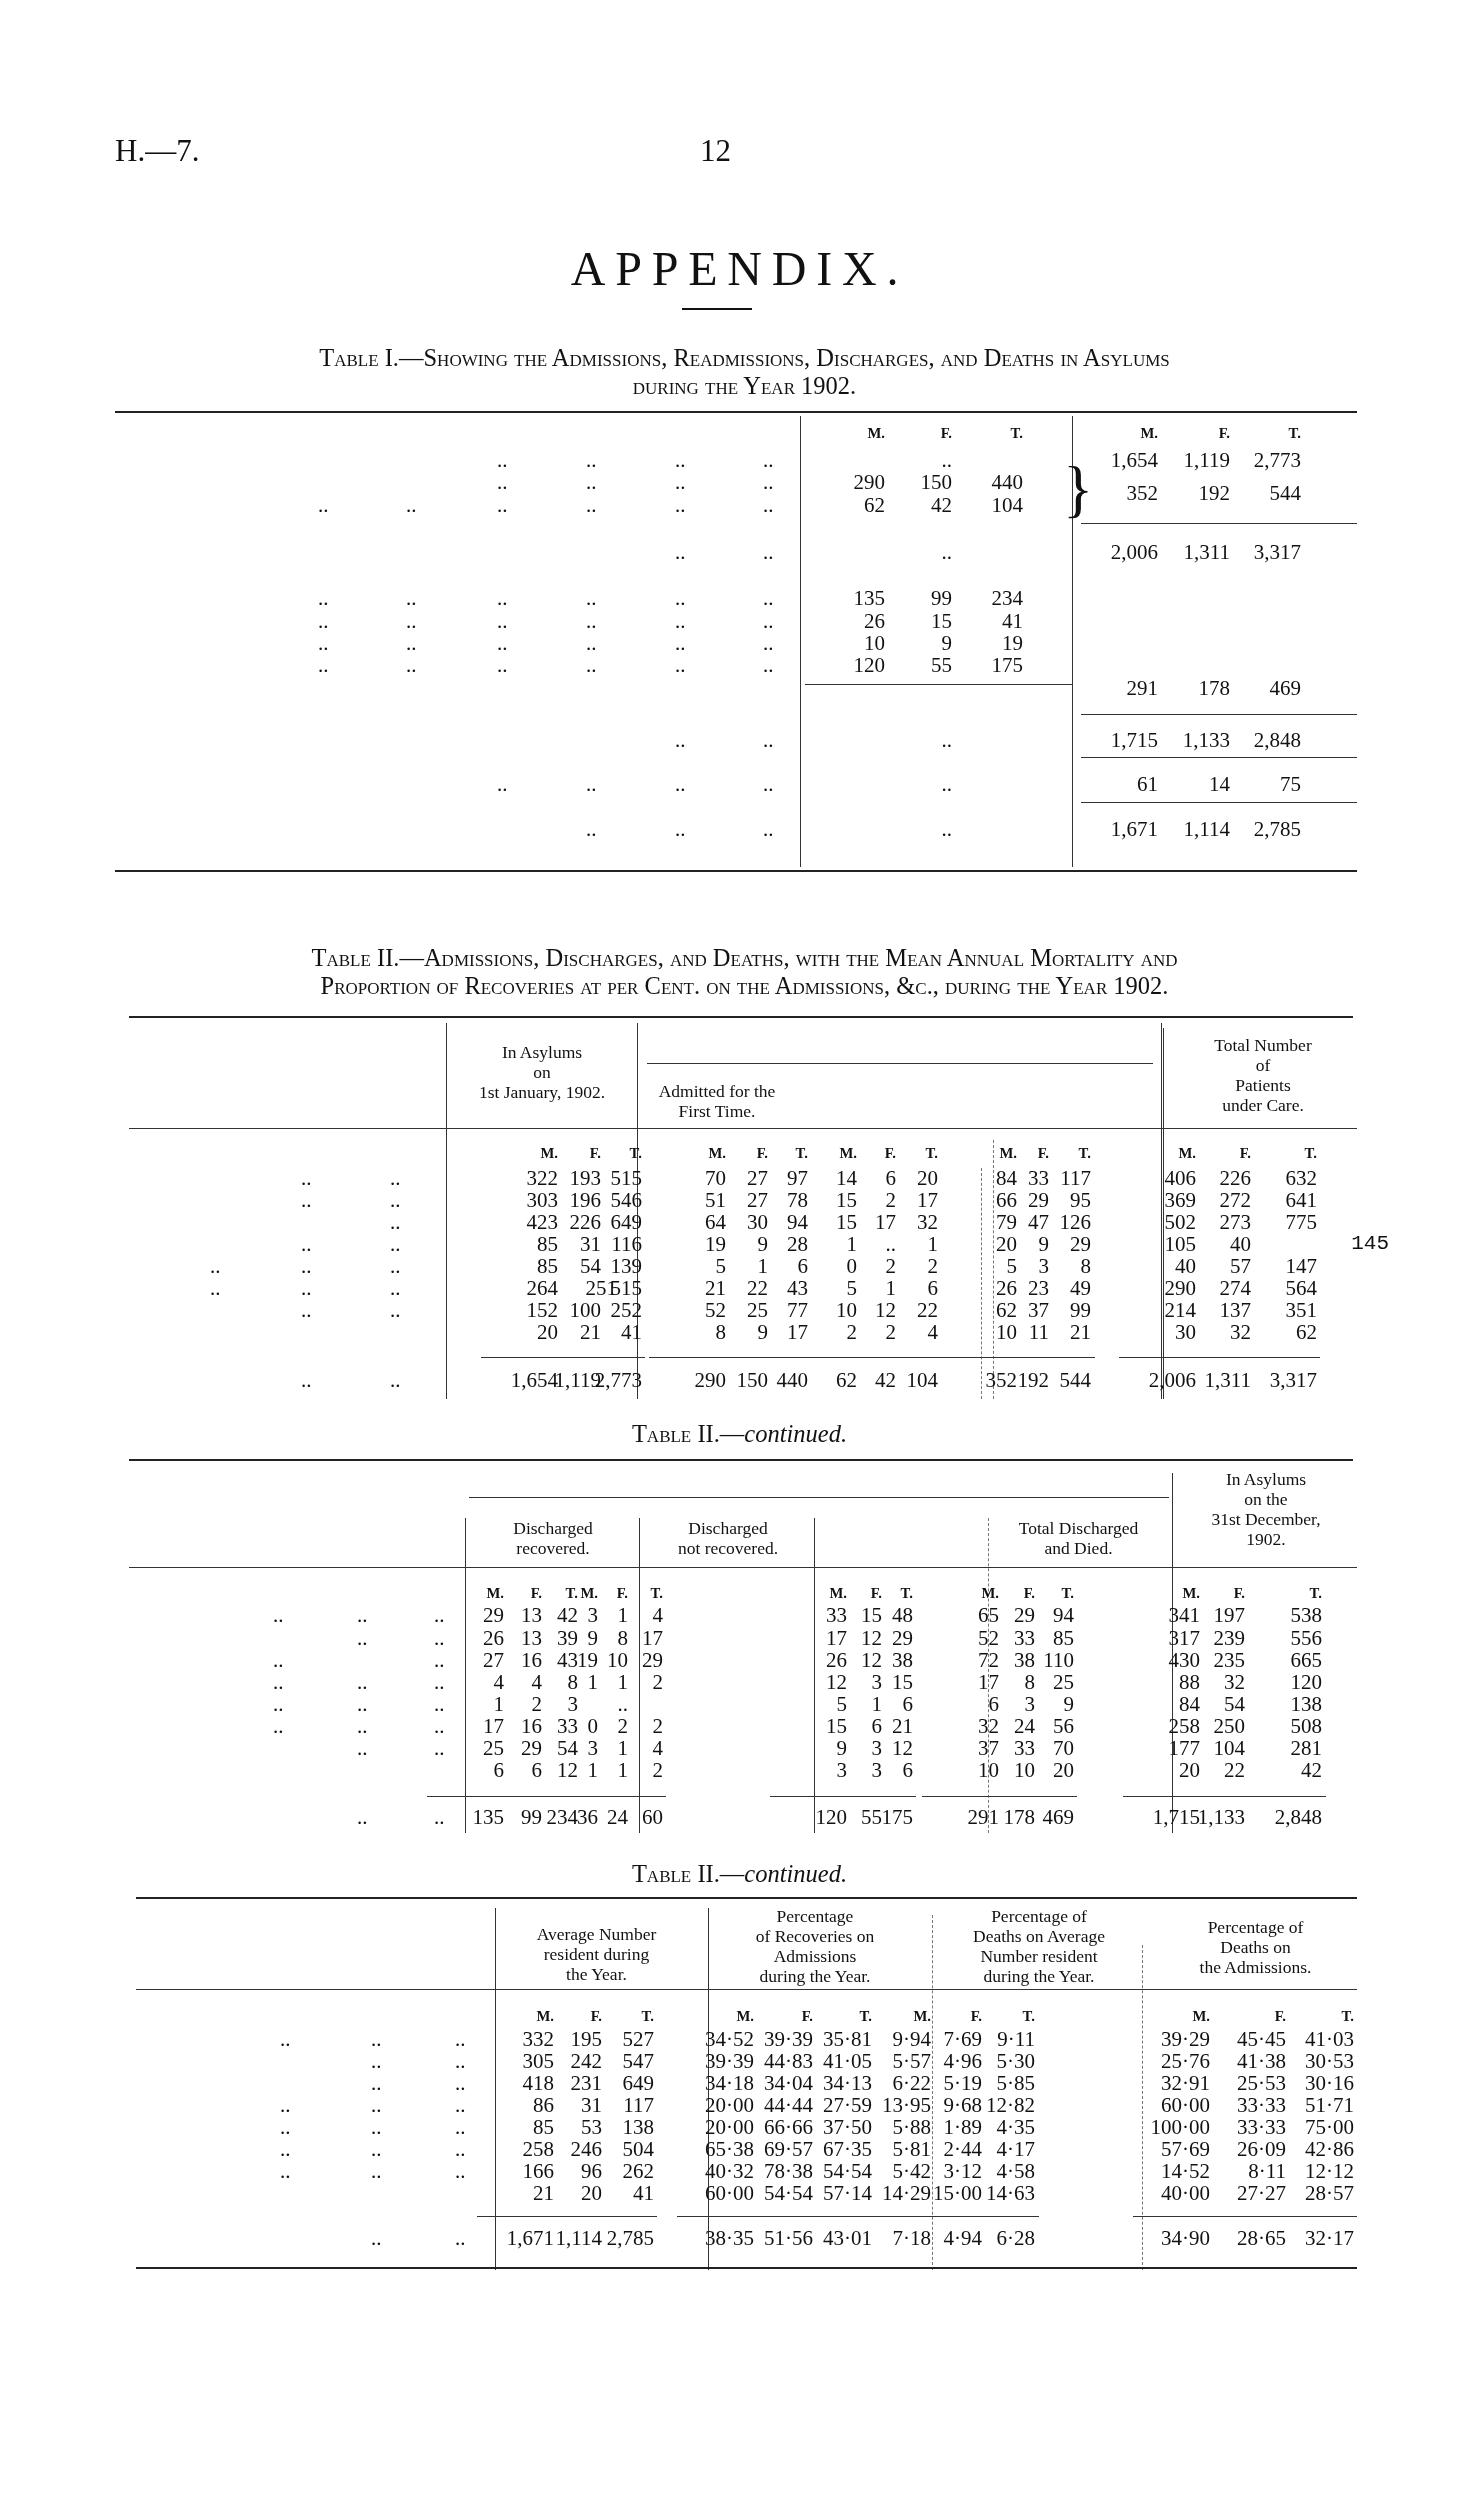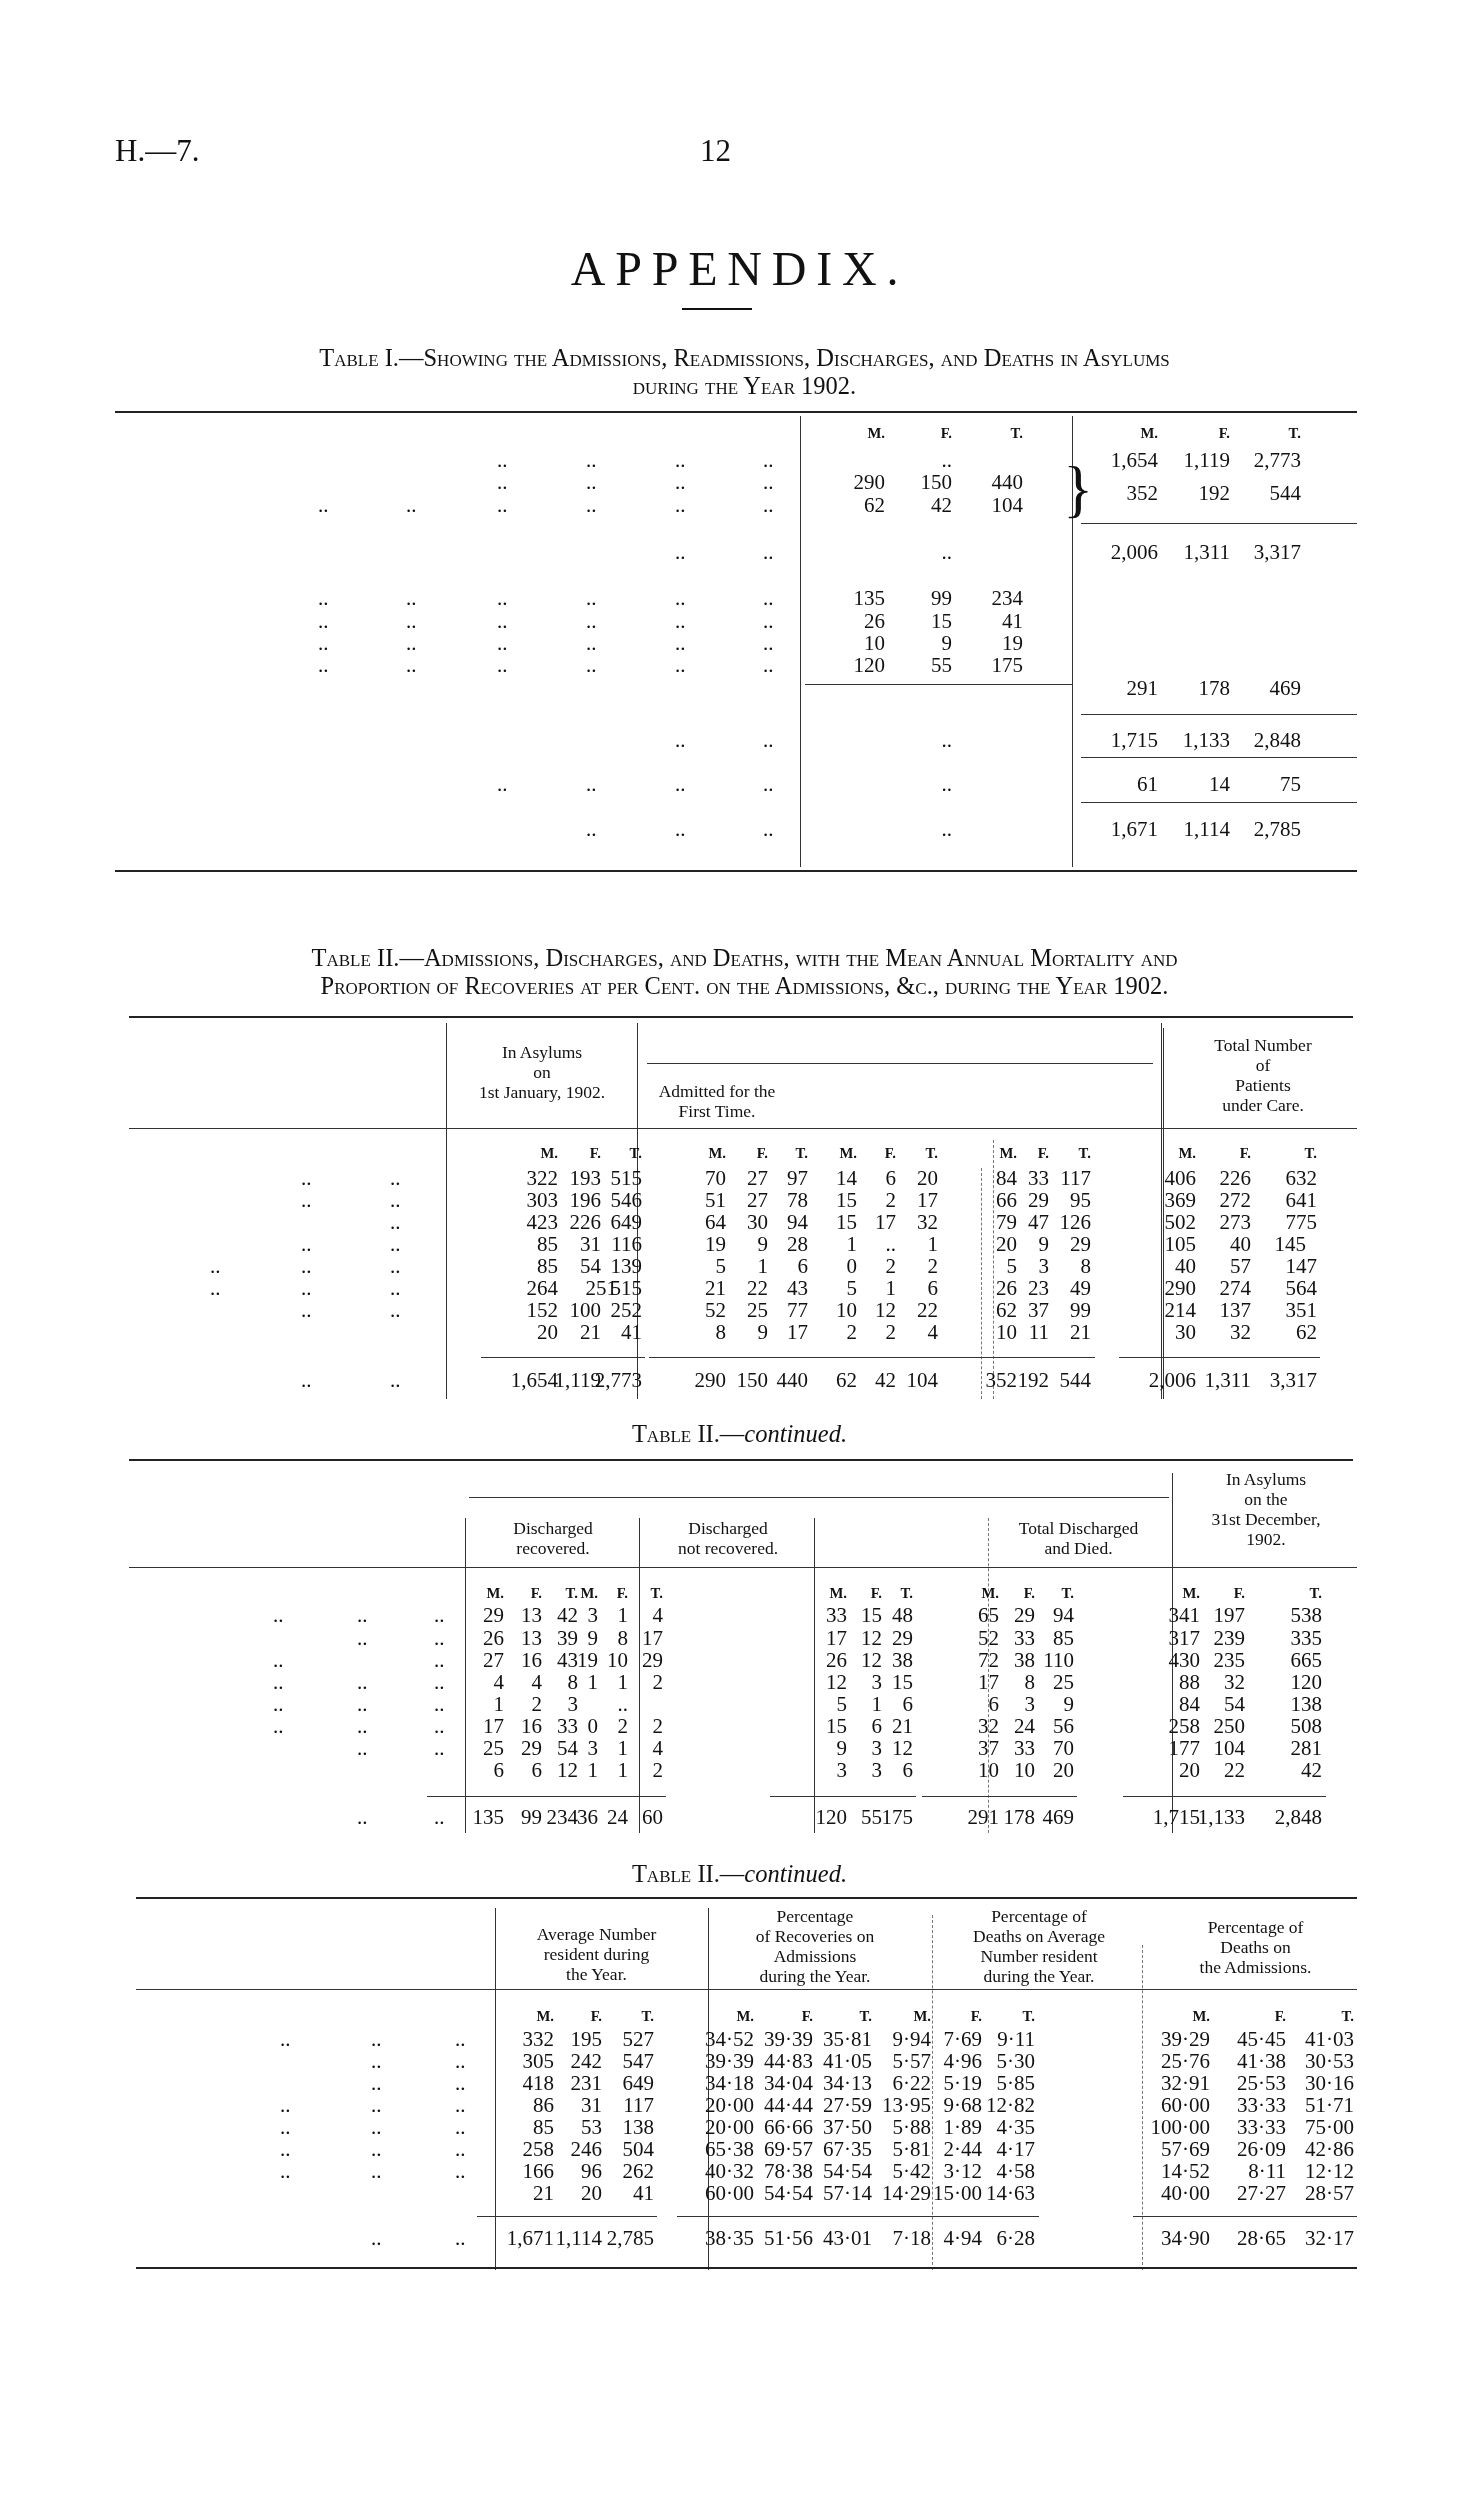--- a/index.html
+++ b/index.html
@@ -310,21 +310,21 @@
       <div class="num" style="left:670px; width:98px; top:1232px;">9</div>
       <div class="num" style="left:710px; width:98px; top:1232px;">28</div>
       <div class="num" style="left:759px; width:98px; top:1232px;">1</div>
       <div class="num" style="left:798px; width:98px; top:1232px;">..</div>
       <div class="num" style="left:840px; width:98px; top:1232px;">1</div>
       <div class="num" style="left:919px; width:98px; top:1232px;">20</div>
       <div class="num" style="left:951px; width:98px; top:1232px;">9</div>
       <div class="num" style="left:993px; width:98px; top:1232px;">29</div>
       <div class="num" style="left:1098px; width:98px; top:1232px;">105</div>
       <div class="num" style="left:1153px; width:98px; top:1232px;">40</div>
-      <div class="num" style="left:1208px; width:98px; top:1232px;">145</div>
+      <div class="num" style="left:1291px; width:98px; top:1232px;font-family:Liberation Mono, monospace;">145</div>
     </div>
     <div class="row">
       <div class="lbl" style="left:126px; top:1254px;"></div>
       <div class="dots" style="left:210px; top:1254px;">..</div>
       <div class="dots" style="left:301px; top:1254px;">..</div>
       <div class="dots" style="left:390px; top:1254px;">..</div>
       <div class="num" style="left:460px; width:98px; top:1254px;">85</div>
       <div class="num" style="left:503px; width:98px; top:1254px;">54</div>
       <div class="num" style="left:544px; width:98px; top:1254px;">139</div>
       <div class="num" style="left:628px; width:98px; top:1254px;">5</div>
@@ -506,21 +506,21 @@
       <div class="num" style="left:530px; width:98px; top:1626px;">8</div>
       <div class="num" style="left:565px; width:98px; top:1626px;">17</div>
       <div class="num" style="left:749px; width:98px; top:1626px;">17</div>
       <div class="num" style="left:784px; width:98px; top:1626px;">12</div>
       <div class="num" style="left:815px; width:98px; top:1626px;">29</div>
       <div class="num" style="left:901px; width:98px; top:1626px;">52</div>
       <div class="num" style="left:937px; width:98px; top:1626px;">33</div>
       <div class="num" style="left:976px; width:98px; top:1626px;">85</div>
       <div class="num" style="left:1102px; width:98px; top:1626px;">317</div>
       <div class="num" style="left:1147px; width:98px; top:1626px;">239</div>
-      <div class="num" style="left:1224px; width:98px; top:1626px;">335</div>
+      <div class="num" style="left:1224px; width:98px; top:1626px;">556</div>
     </div>
     <div class="row">
       <div class="lbl" style="left:126px; top:1648px;"></div>
       <div class="dots" style="left:273px; top:1648px;">..</div>
       <div class="dots" style="left:434px; top:1648px;">..</div>
       <div class="num" style="left:406px; width:98px; top:1648px;">27</div>
       <div class="num" style="left:444px; width:98px; top:1648px;">16</div>
       <div class="num" style="left:480px; width:98px; top:1648px;">43</div>
       <div class="num" style="left:500px; width:98px; top:1648px;">19</div>
       <div class="num" style="left:530px; width:98px; top:1648px;">10</div>

